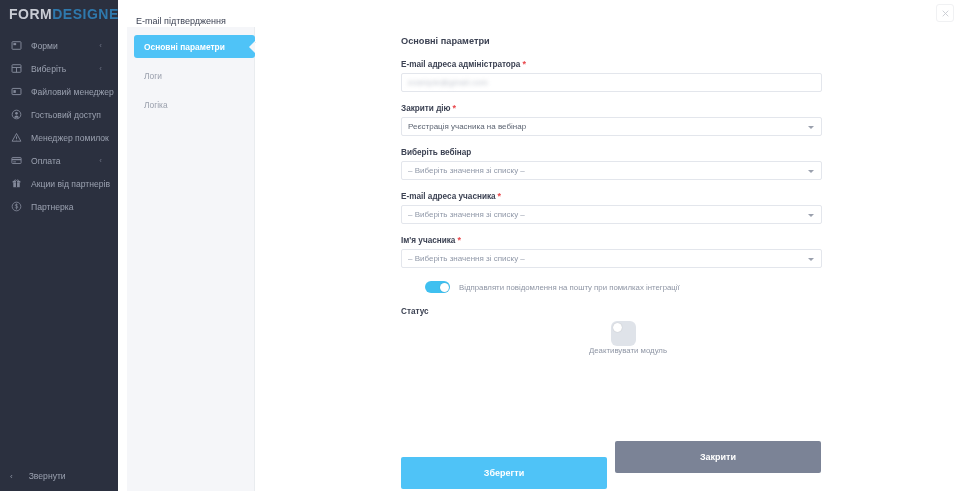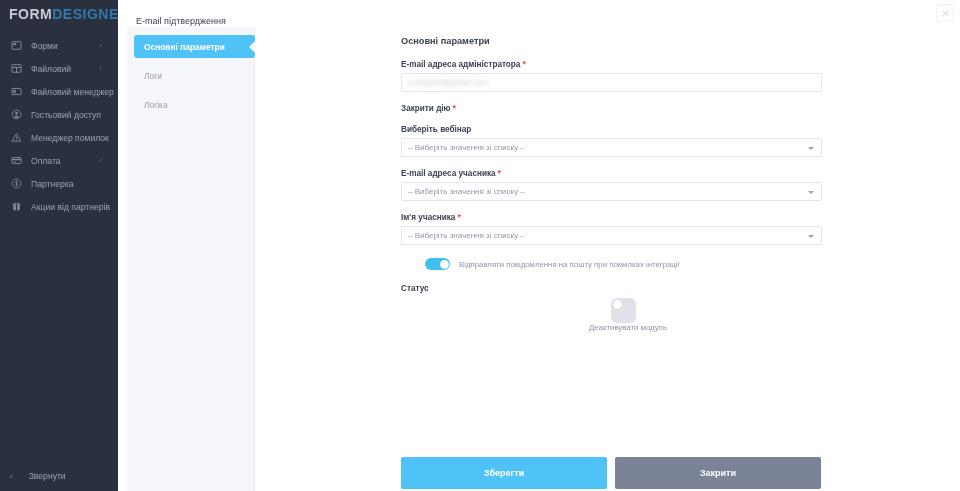--- a/index.html
+++ b/index.html
@@ -156,21 +156,21 @@
   }
   .togrow.status { margin-top: 5px; flex-direction: column; }
 
   
   .btn {
     position: absolute; height: 32px; border: none; border-radius: 2px;
     color: #ffffff; font-size: 9px; font-weight: bold; cursor: pointer;
     font-family: "Liberation Sans", "DejaVu Sans", sans-serif;
   }
   .btn-save { left: 401px; top: 457px; width: 206px; background: #4fc3f7; }
-  .btn-close { left: 615px; top: 457px; width: 206px; background: #7b8396; }
+  .btn-close { left: 615px; top: 441px; width: 206px; background: #7b8396; }
 </style>
 </head>
 <body>
 
 <div class="app">
 
   <div class="sidebar">
     <div class="logo">
       <span class="l1">FORM</span>
         <span class="l2">DESIGNER</span>
@@ -190,21 +190,21 @@
       </div>
 
       <div class="navitem">
         <span class="ico">
           <svg width="11" height="11" viewBox="0 0 16 16" fill="none" stroke="#848a9b" stroke-width="1.4">
             <rect x="1.5" y="2.5" width="13" height="11" rx="1"></rect>
             <line x1="1.5" y1="6.5" x2="14.5" y2="6.5"></line>
             <line x1="8" y1="6.5" x2="8" y2="13.5"></line>
           </svg>
         </span>
-        <span class="lbl">Файловий</span>
+        <span class="lbl">Виберіть</span>
         <span class="chev">‹</span>
       </div>
 
       <div class="navitem">
         <span class="ico">
           <svg width="11" height="11" viewBox="0 0 16 16" fill="none" stroke="#848a9b" stroke-width="1.4">
             <rect x="1.5" y="3.5" width="13" height="9" rx="1"></rect>
             <rect x="3.5" y="6" width="3.5" height="4" fill="#848a9b" stroke="none"></rect>
           </svg>
         </span>
@@ -239,44 +239,44 @@
       <div class="navitem">
         <span class="ico">
           <svg width="11" height="11" viewBox="0 0 16 16" fill="none" stroke="#848a9b" stroke-width="1.3">
             <rect x="1.3" y="3.6" width="13.4" height="8.8" rx="1"></rect>
             <rect x="1.3" y="5.6" width="13.4" height="2" fill="#848a9b" stroke="none"></rect>
             <rect x="3.2" y="9.4" width="4" height="1.2" fill="#848a9b" stroke="none"></rect>
           </svg>
         </span>
         <span class="lbl">Оплата</span>
         <span class="chev">‹</span>
-      </div>
-
-      <div class="navitem">
-        <span class="ico">
-          <svg width="11" height="11" viewBox="0 0 16 16" fill="none" stroke="#848a9b" stroke-width="1.2">
-            <circle cx="8" cy="8" r="6.3"></circle>
-            <path d="M9.8 5.9c-.4-.7-1.2-1-1.9-1-1 0-1.7.5-1.7 1.3 0 1.9 3.7.8 3.7 2.8 0 .9-.8 1.5-1.9 1.5-.9 0-1.7-.4-2-1.1" stroke-width="1.1"></path>
-            <line x1="8" y1="3.6" x2="8" y2="12.4" stroke-width="1"></line>
-          </svg>
-        </span>
-        <span class="lbl">Партнерка</span>
-        <span class="chev"></span>
       </div>
 
       <div class="navitem">
         <span class="ico">
           <svg width="11" height="11" viewBox="0 0 16 16" fill="none" stroke="#848a9b" stroke-width="1.2">
             <rect x="2.4" y="4.2" width="11.2" height="2.6" fill="#848a9b" stroke="none"></rect>
             <rect x="3.3" y="6.8" width="9.4" height="6.6" fill="#848a9b" stroke="none"></rect>
             <rect x="7.2" y="3.4" width="1.6" height="10" fill="#2b303f" stroke="none"></rect>
             <path d="M8 4.2c-1.2-2.4-3.6-1.6-2.8.2M8 4.2c1.2-2.4 3.6-1.6 2.8.2"></path>
           </svg>
         </span>
         <span class="lbl">Акции від партнерів</span>
+        <span class="chev"></span>
+      </div>
+
+      <div class="navitem">
+        <span class="ico">
+          <svg width="11" height="11" viewBox="0 0 16 16" fill="none" stroke="#848a9b" stroke-width="1.2">
+            <circle cx="8" cy="8" r="6.3"></circle>
+            <path d="M9.8 5.9c-.4-.7-1.2-1-1.9-1-1 0-1.7.5-1.7 1.3 0 1.9 3.7.8 3.7 2.8 0 .9-.8 1.5-1.9 1.5-.9 0-1.7-.4-2-1.1" stroke-width="1.1"></path>
+            <line x1="8" y1="3.6" x2="8" y2="12.4" stroke-width="1"></line>
+          </svg>
+        </span>
+        <span class="lbl">Партнерка</span>
         <span class="chev"></span>
       </div>
 
     </div>
 
     <div class="collapse">
       <span class="chev">‹</span>
       <span class="lbl">Звернути</span>
     </div>
   </div>
@@ -318,20 +318,24 @@
         </label>
         <div class="fcontrol blurred">
           <span class="val">example@gmail.com</span>
         </div>
       </div>
 
       <div class="field">
         <label class="flabel">
           <span>Закрити дію</span><span class="req">*</span>
         </label>
+        <div class="fcontrol">
+          <span class="val filled">Реєстрація учасника на вебінар</span>
+          <span class="caret"></span>
+        </div>
       </div>
 
       <div class="field">
         <label class="flabel">
           <span>Виберіть вебінар</span><span class="req"></span>
         </label>
         <div class="fcontrol">
           <span class="val">– Виберіть значення зі списку –</span>
           <span class="caret"></span>
         </div>

